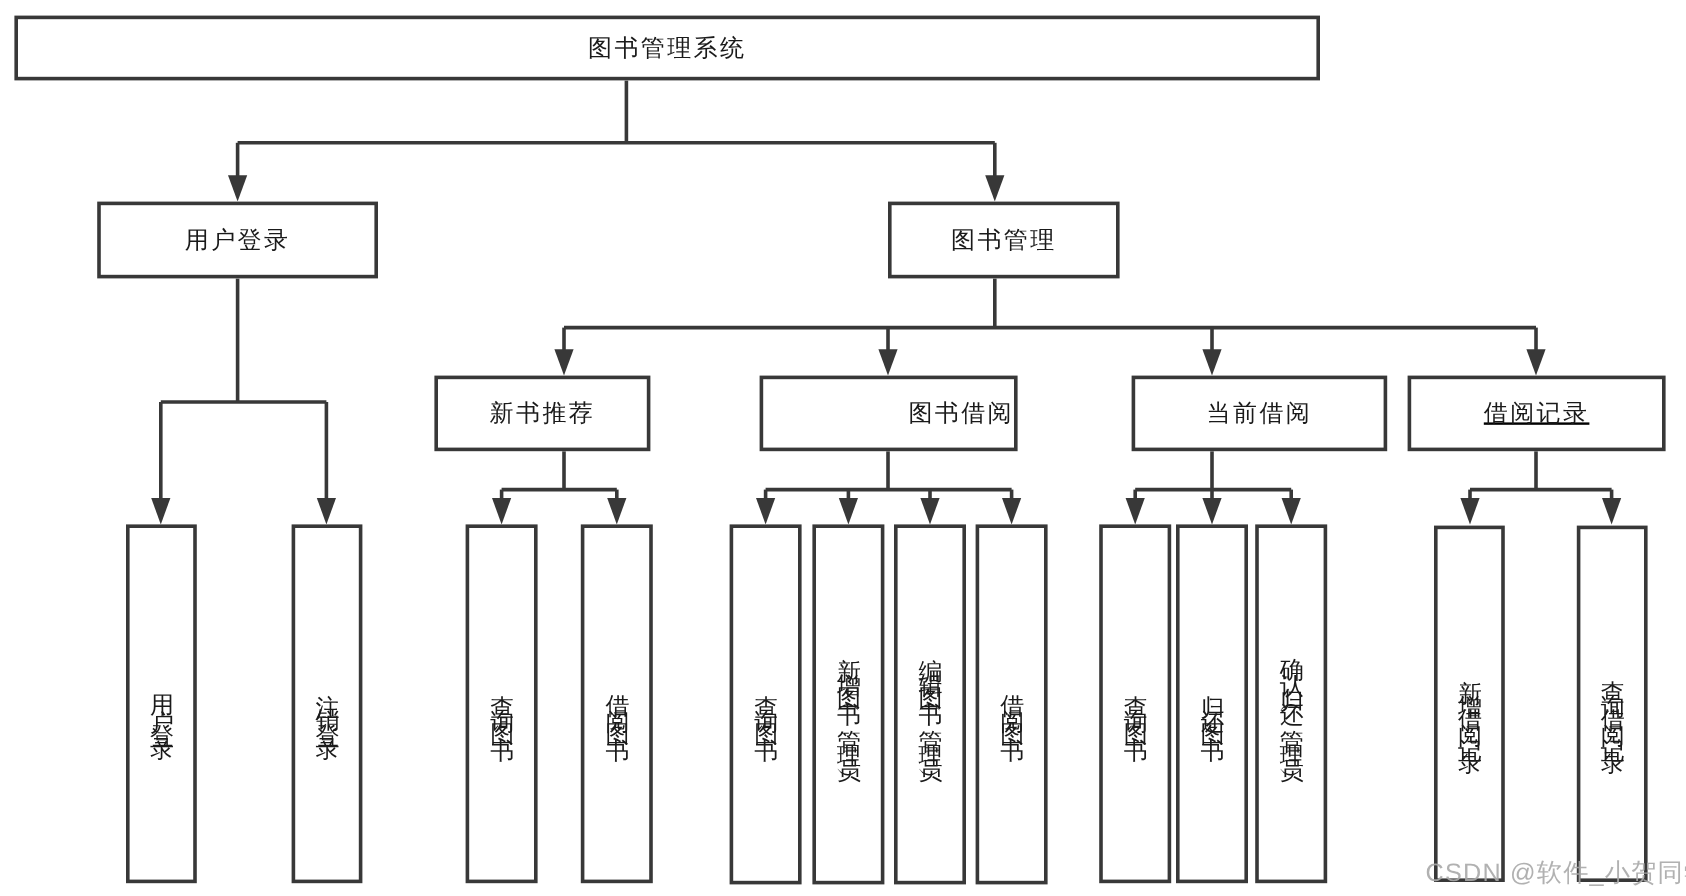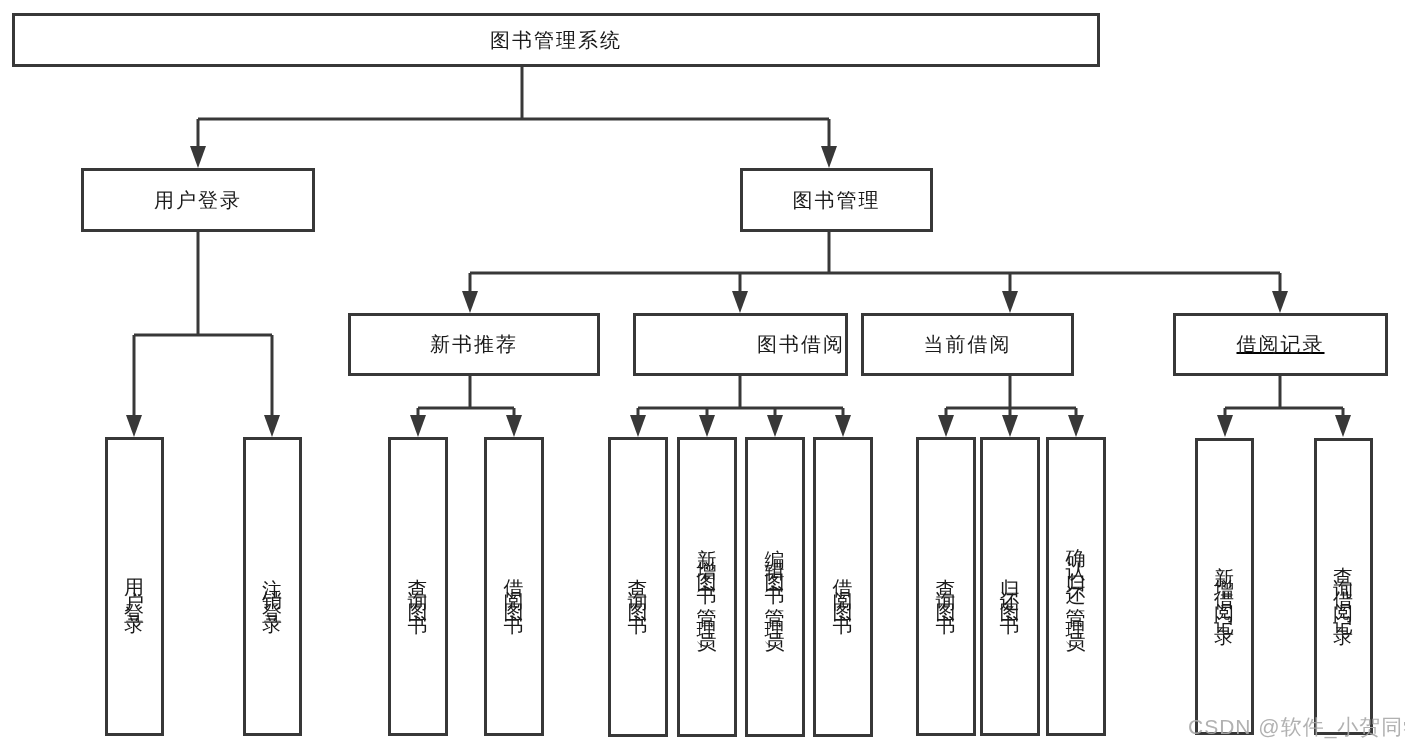--- a/index.html
+++ b/index.html
@@ -131,27 +131,27 @@
     <span class="hlabel">图书管理系统</span>
   </div>
 
   <div class="box" style="left:81px; top:168px; width:234px; height:64px;">
     <span class="hlabel">用户登录</span>
   </div>
   <div class="box" style="left:712px; top:168px; width:193px; height:64px;margin-left:28px;">
     <span class="hlabel">图书管理</span>
   </div>
 
-  <div class="box" style="left:348px; top:313px; width:252px; height:63px;text-align:right;">
+  <div class="box" style="left:362px; top:313px; width:180px; height:63px;text-align:right;">
     <span class="hlabel">新书推荐</span>
   </div>
   <div class="box" style="left:633px; top:313px; width:215px; height:63px;justify-content:flex-end;">
     <span class="hlabel">图书借阅</span>
   </div>
-  <div class="box" style="left:861px; top:313px; width:213px; height:63px;">
+  <div class="box" style="left:943px; top:313px; width:213px; height:63px;">
     <span class="hlabel">当前借阅</span>
   </div>
   <div class="box" style="left:1173px; top:313px; width:215px; height:63px;text-decoration:underline;">
     <span class="hlabel">借阅记录</span>
   </div>
 
   <div class="box" style="left:105px; top:437px; width:59px; height:299px;">
     <span class="vlabel">用户登录</span>
   </div>
   <div class="box" style="left:243px; top:437px; width:59px; height:299px;">

